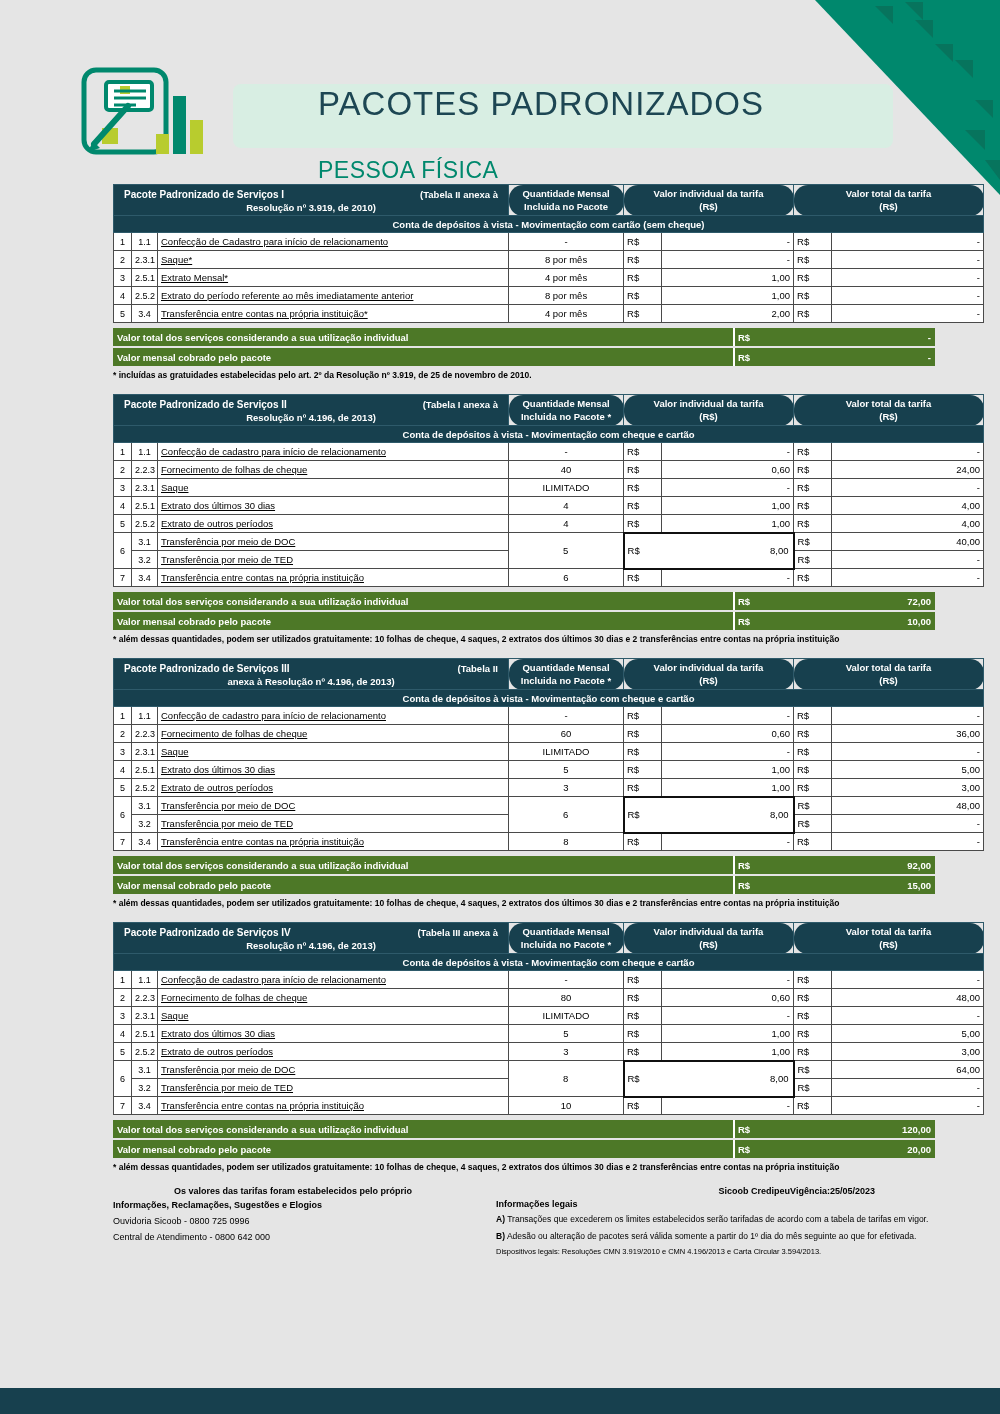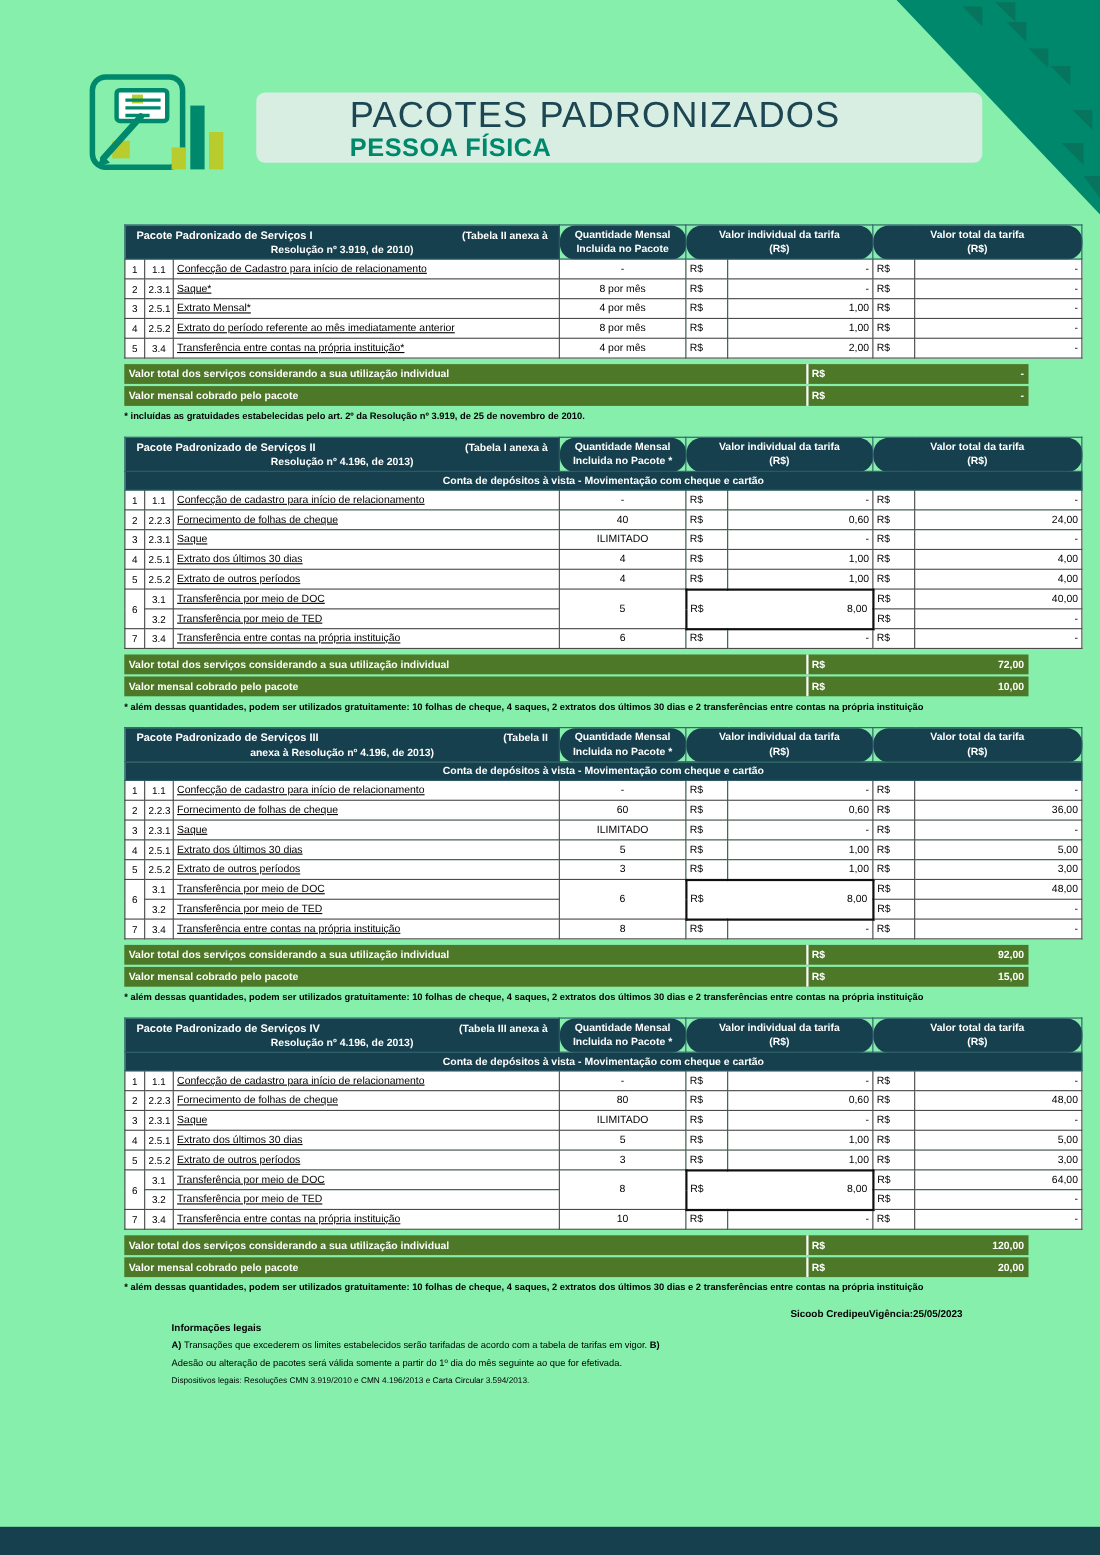--- a/index.html
+++ b/index.html
@@ -1,28 +1,28 @@
 <!DOCTYPE html>
 <html style="--header-bg: #17404e; --green-bg: #4d7827; --teal: #00886d; --mint: #d8eee3; --dark-title: #1d4653; --lime: #b8cc2e;"><head>
 <meta charset="utf-8">
 <style>
   :root{
     --header-bg:#17404e; --green-bg:#4d7827; --teal:#00886d; --mint:#d8eee3;
     --dark-title:#1d4653; --lime:#b8cc2e; --border:#4a4a4a;
   }
   *{box-sizing:border-box;margin:0;padding:0;}
   body{font-family:"Liberation Sans",sans-serif;background:#fff;color:#000;}
-  .page{position:relative;width:1000px;height:1414px;background:#86efac;overflow:hidden;}
+  .page{position:relative;width:1000px;height:1414px;background:#e5e5e5;overflow:hidden;}
   .corner-triangle{position:absolute;top:0;right:0;}
   .brand{position:absolute;left:70px;top:64px;}
   .title-band{position:absolute;left:233px;top:84px;width:660px;height:64px;background:var(--mint);border-radius:8px;}
   .titles{position:absolute;left:318px;top:87px;}
   .title-1{font-size:33px;letter-spacing:1px;color:var(--dark-title);font-weight:400;line-height:34px;}
-  .title-2{font-size:23px;letter-spacing:.5px;color:var(--teal);font-weight:700;line-height:26px;}
-  .content{position:absolute;top:204px;left:65px;width:870px;padding-left:48px;}
+  .title-2{font-size:23px;letter-spacing:.5px;color:var(--teal);font-weight:400;line-height:26px;margin-top:36px;}
+  .content{position:absolute;top:184px;left:65px;width:870px;padding-left:48px;}
   table.tbl{border-collapse:collapse;table-layout:fixed;width:870px;font-size:9.5px;}
   .tbl th,.tbl td{border:1px solid var(--border);}
   .tbl thead th{background:var(--header-bg);color:#fff;border:1px solid #2e5a6a;}
   .pkg-cell{padding:3px 10px 2px 10px;}
   .pkg-line1{display:flex;justify-content:space-between;align-items:baseline;}
   .pkg-name{font-weight:bold;font-size:10px;}
   .pkg-annex{font-weight:bold;font-size:9.5px;}
   .pkg-line2{text-align:center;font-weight:bold;font-size:9.5px;margin-top:2px;}
   .colh{font-weight:bold;font-size:9.5px;text-align:center;vertical-align:middle;line-height:13px;padding:2px 0;border-radius:14px;}
   .subheader{height:17px;font-weight:bold;font-size:9.5px;text-align:center;background:var(--header-bg);color:#fff;}
@@ -125,20 +125,23 @@
           </th>
           <th colspan="2" class="colh">
             <div>Valor individual da tarifa</div>
             <div>(R$)</div>
           </th>
           <th colspan="2" class="colh">
             <div>Valor total da tarifa</div>
             <div>(R$)</div>
           </th>
         </tr>
+        <tr>
+          <th colspan="8" class="subheader">Conta de depósitos à vista - Movimentação com cartão (sem cheque)</th>
+        </tr>
       </thead>
       <tbody>
               <tr>
                 <td class="c-num">1</td>
                 <td class="c-code">1.1</td>
                 <td class="c-desc">Confecção de Cadastro para início de relacionamento</td>
                 <td class="c-qty">-</td>
                 <td class="c-cur">R$</td>
                 <td class="c-val">-</td>
                 <td class="c-cur">R$</td>
@@ -604,20 +607,26 @@
         <div class="g-label">Valor mensal cobrado pelo pacote</div>
         <div class="g-cur">R$</div>
         <div class="g-val">20,00</div>
       </div>
     </div>
     <div class="footnote">* além dessas quantidades, podem ser utilizados gratuitamente: 10 folhas de cheque, 4 saques, 2 extratos dos últimos 30 dias e 2 transferências entre contas na própria instituição</div>
   </div>
 </div>
 
     <div class="footer">
+      <div class="f-left">
+        <div class="f-estab">Os valores das tarifas foram estabelecidos pelo próprio</div>
+        <div class="f-bold">Informações, Reclamações, Sugestões e Elogios</div>
+        <div class="f-line">Ouvidoria Sicoob - 0800 725 0996</div>
+        <div class="f-line">Central de Atendimento - 0800 642 000</div>
+      </div>
       <div class="f-right">
         <div class="f-top">
           <span class="f-bold">Sicoob Credipeu</span>
           <span class="f-bold">Vigência:</span>
           <span class="f-bold">25/05/2023</span>
         </div>
         <div class="f-sub">
           <div class="f-bold">Informações legais</div>
           <p class="f-ab">
             <b>A)</b>

